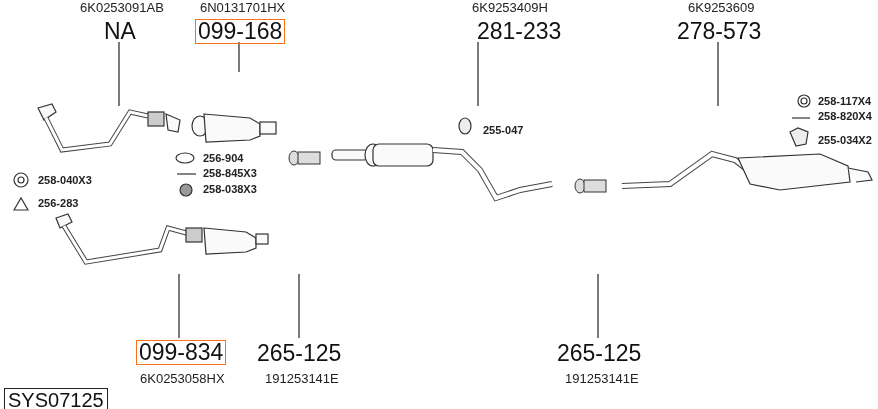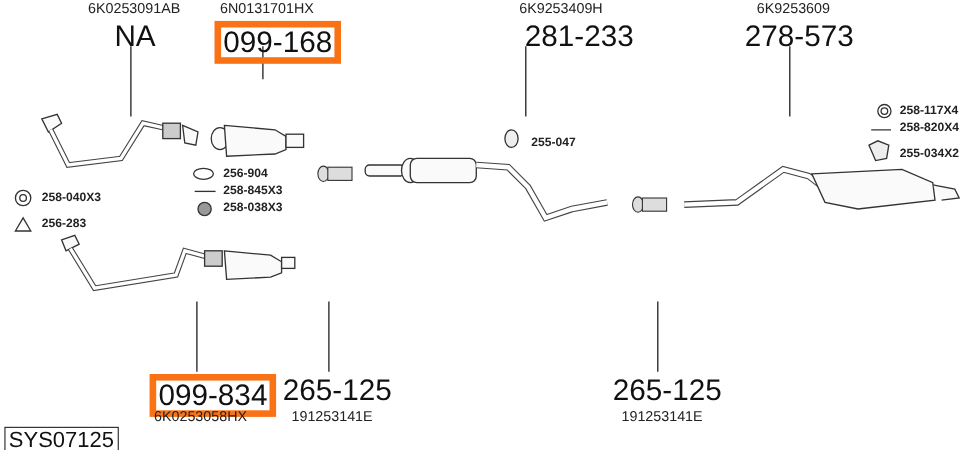--- a/index.html
+++ b/index.html
@@ -1,20 +1,20 @@
 <!DOCTYPE html>
 <html><head>
 <meta charset="utf-8">
 <style>
   html, body { margin:0; padding:0; background:#fff; }
   body { width:878px; height:409px; position:relative; overflow:hidden; font-family:"Liberation Sans", sans-serif; color:#111; }
   .abs { position:absolute; white-space:nowrap; }
   .oem { font-size:13px; color:#222; }
-  .part { font-size:27px; color:#111; line-height:1; }
-  .boxed { border:6px solid #f97316; padding:0 2px; }
+  .part { font-size:23px; color:#111; line-height:1; }
+  .boxed { border:1px solid #f97316; padding:0 2px; }
   .small { font-size:11px; color:#222;font-weight:bold; }
   .sys { font-size:20px; border:1px solid #222; padding:0 3px; line-height:1.1; }
   svg#art { position:absolute; left:0; top:0; }
 </style>
 </head>
 <body>
 
 <svg id="art" width="878" height="409" viewBox="0 0 878 409">
   <g stroke="#222" stroke-width="1.2" fill="none">
 

